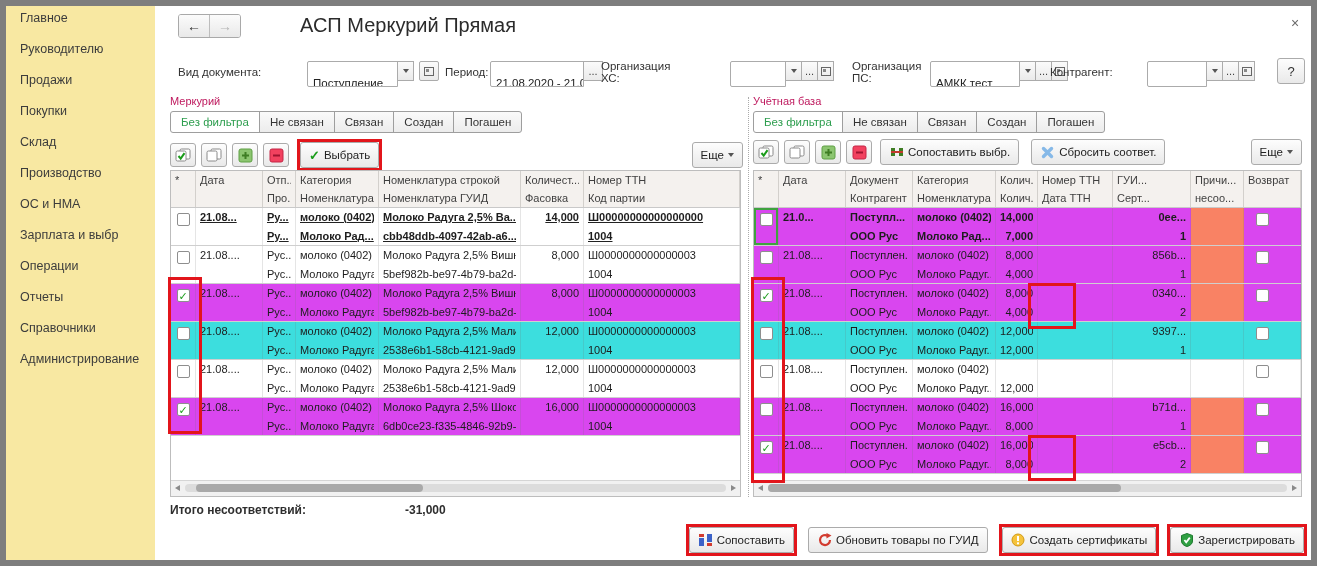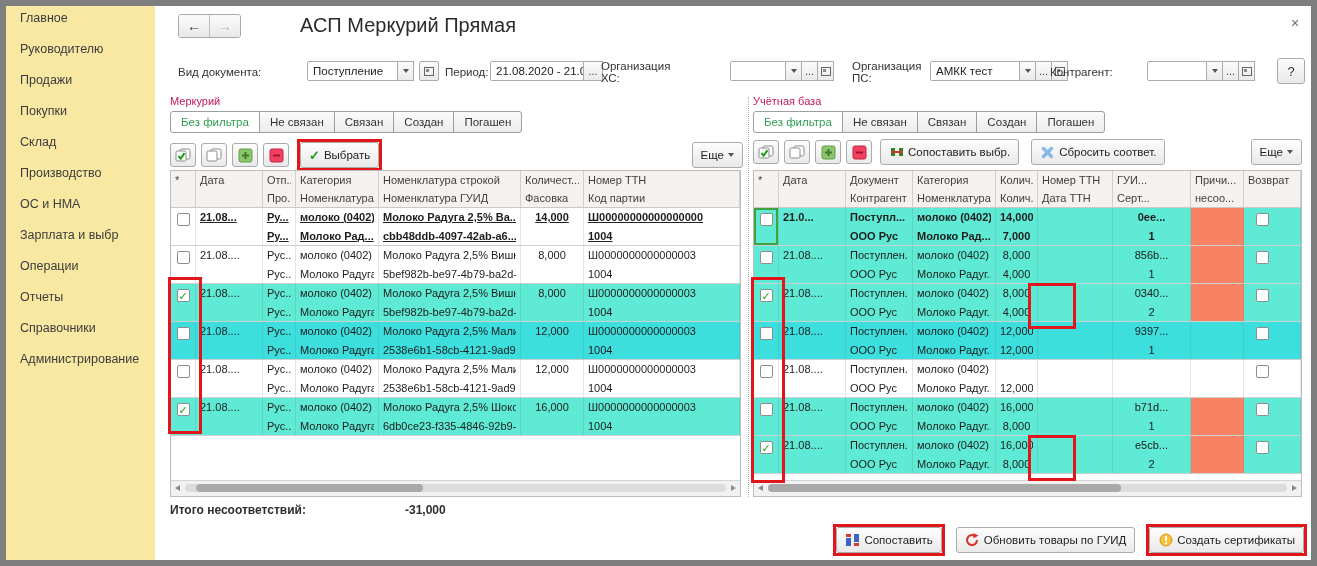--- a/index.html
+++ b/index.html
@@ -12,21 +12,21 @@
   
   .navgroup{position:absolute;left:178px;top:14px;display:flex;border:1px solid #a9a9a9;border-radius:3px;overflow:hidden}
   .navbtn{width:30px;height:22px;background:linear-gradient(#fbfbfb,#e9e9e9);display:flex;align-items:center;justify-content:center;font-size:14px;color:#333}
   .navbtn+.navbtn{border-left:1px solid #bdbdbd;color:#b5b5b5}
   .title{position:absolute;left:300px;top:14px;font-size:20px;color:#2b2b2b}
   .closex{position:absolute;left:1291px;top:15px;font-size:14px;color:#6a6a6a;cursor:pointer}
   
   .flabel{position:absolute;color:#333;font-size:11.5px;white-space:nowrap}
   .flabel2{position:absolute;color:#333;font-size:11.5px;width:66px;line-height:12px}
   .combo{position:absolute;display:flex;height:20px;align-items:stretch}
-  .cval{border:1px solid #ABABAB;border-radius:2px 0 0 2px;background:#fff;padding:0 5px;line-height:18px;font-size:11.5px;white-space:nowrap;overflow:hidden;box-sizing:border-box}
+  .cval{border:1px solid #ABABAB;border-radius:2px 0 0 2px;background:#fff;padding:12px 5px;line-height:18px;font-size:11.5px;white-space:nowrap;overflow:hidden;box-sizing:border-box}
   .cbtn{width:17px;border:1px solid #ABABAB;margin-left:-1px;background:linear-gradient(#fbfbfb,#eaeaea);display:flex;align-items:center;justify-content:center;font-size:10px;color:#444;box-sizing:border-box}
   .tri{width:0;height:0;border-left:3.5px solid transparent;border-right:3.5px solid transparent;border-top:4px solid #555}
   .opico{width:8px;height:7px;border:1px solid #666;position:relative}
   .opico:after{content:'';position:absolute;left:1px;top:1px;width:3px;height:3px;background:#888}
   .helpbtn{position:absolute;left:1277px;top:58px;width:26px;height:24px;border:1px solid #ABABAB;border-radius:3px;background:linear-gradient(#fdfdfd,#e9e9e9);display:flex;align-items:center;justify-content:center;font-size:13px;color:#333}
   
   .panel{position:absolute;top:95px}
   .ptitle{color:#be185d;font-size:11px;height:16px}
   .tabs{position:absolute;top:16px;left:0;display:flex}
   .tab{border:1px solid #9e9e9e;margin-left:-1px;padding:4px 10px;font-size:11.5px;background:linear-gradient(#fafafa,#ececec);color:#333;cursor:pointer;white-space:nowrap}
@@ -41,23 +41,23 @@
   .gcheck{color:#1B9C1B;font-weight:bold;font-size:13px;line-height:13px}
   
   .tbl{position:absolute;border:1px solid #BDBDBD;background:#fff;box-sizing:border-box;overflow:hidden}
   .row{display:grid}
   .hrow{background:#F4F1EE;border-bottom:1px solid #C9C9C9;height:37px;box-sizing:border-box}
   .hcell{font-size:11px;color:#3f3f3f;border-right:1px solid #D3D0CC;padding:0 4px;overflow:hidden}
   .drow{height:38px;box-sizing:border-box;border-bottom:1px solid #CFCFCF;cursor:pointer}
   .dcell{font-size:11px;color:#1d1d1d;border-right:1px solid rgba(110,110,110,.18);padding:0 4px;overflow:hidden;box-sizing:border-box}
   .l1,.l2{height:19px;line-height:19px;white-space:nowrap;overflow:hidden}
   .hcell .l1,.hcell .l2{height:18px;line-height:18px}
-  .bg-white{background:#fff}.bg-green{background:#5eead4}.bg-cyan{background:#3CDEDE}
+  .bg-white{background:#fff}.bg-green{background:#d946ef}.bg-cyan{background:#3CDEDE}
   .bold{font-weight:bold}
-  .al-r .l1,.al-r .l2{text-align:center}
+  .al-r .l1,.al-r .l2{text-align:right}
   .cbcell{padding:0}
   .cbcell.focus{box-shadow:inset 0 0 0 2px #3FA23F}
   .cb{width:13px;height:13px;border:1px solid #8E8E8E;border-radius:2px;background:#fff;margin:5px auto 0;font-size:11px;line-height:12px;text-align:center;color:#1B9C1B;font-weight:bold;box-sizing:border-box}
   .cb.ret{margin:5px 0 0 8px}
   .oc.on{background:#F98264}
   
   .hscroll{position:absolute;left:0;right:0;bottom:0;height:15px;background:#F1F1F1;border-top:1px solid #D5D5D5}
   .track{position:absolute;left:14px;right:14px;top:3px;height:8px;background:#DCDCDC;border-radius:4px}
   .thumb{position:absolute;top:0;height:8px;background:#A9A9A9;border-radius:4px}
   .sarr{position:absolute;top:4px;width:0;height:0;border-top:3.5px solid transparent;border-bottom:3.5px solid transparent}
@@ -788,18 +788,29 @@
         <span class="aicon">
           <svg width="14" height="14" viewBox="0 0 14 14">
             <circle cx="7" cy="7" r="6" fill="#F5C33B" stroke="#D29A12"></circle>
             <rect x="6" y="3" width="2" height="5" fill="#fff"></rect>
             <rect x="6" y="9.3" width="2" height="2" fill="#fff"></rect>
           </svg>
         </span>
         <span>Создать сертификаты</span>
       </button>
     </span>
+    <span class="awrap ann">
+      <button class="btn">
+        <span class="aicon">
+          <svg width="14" height="14" viewBox="0 0 14 14">
+            <path d="M7 0.5 L12.5 2.5 V8 C12.5 11 10 12.7 7 13.5 C4 12.7 1.5 11 1.5 8 V2.5 Z" fill="#2FA042" stroke="#1E7A2F"></path>
+            <path d="M4.4 7 l1.8 2.2 L9.8 4.6" stroke="#fff" stroke-width="1.8" fill="none"></path>
+          </svg>
+        </span>
+        <span>Зарегистрировать</span>
+      </button>
+    </span>
   </div>
 
 <div class="annbox" style="left:168px;top:277px;width:28px;height:151px"></div>
 <div class="annbox" style="left:751px;top:277px;width:28px;height:200px"></div>
 <div class="annbox" style="left:1028px;top:283px;width:42px;height:40px"></div>
 <div class="annbox" style="left:1028px;top:435px;width:42px;height:40px"></div>
 
 </body></html>

